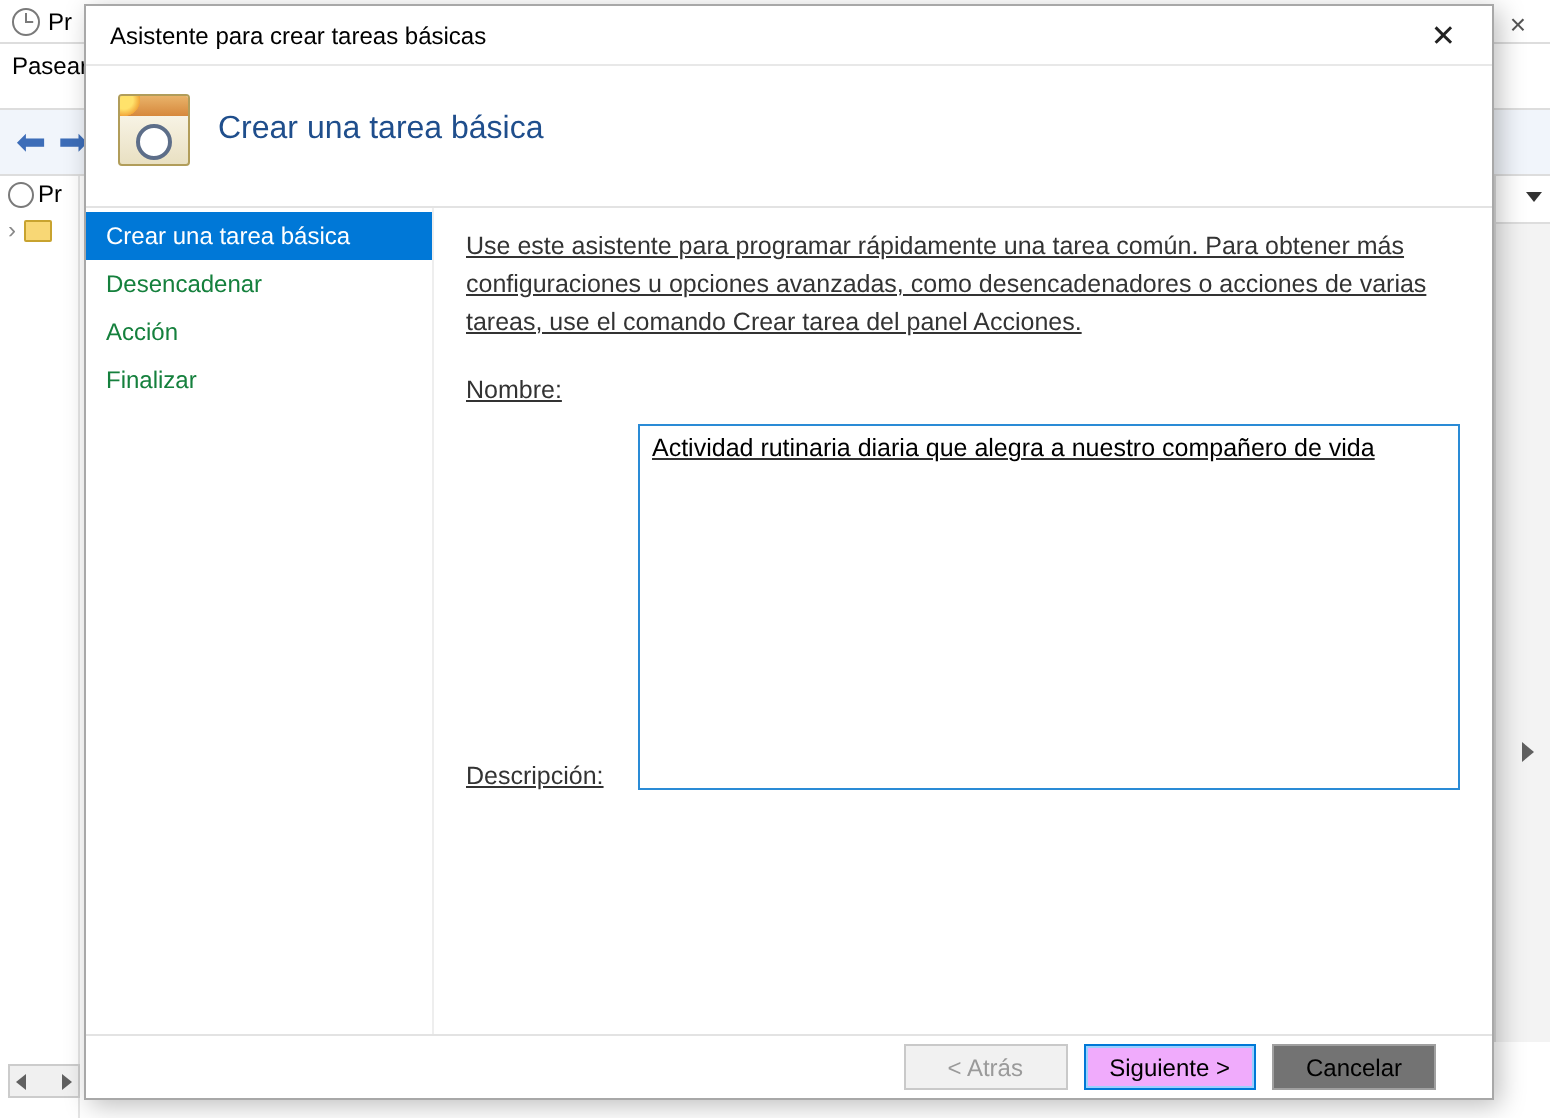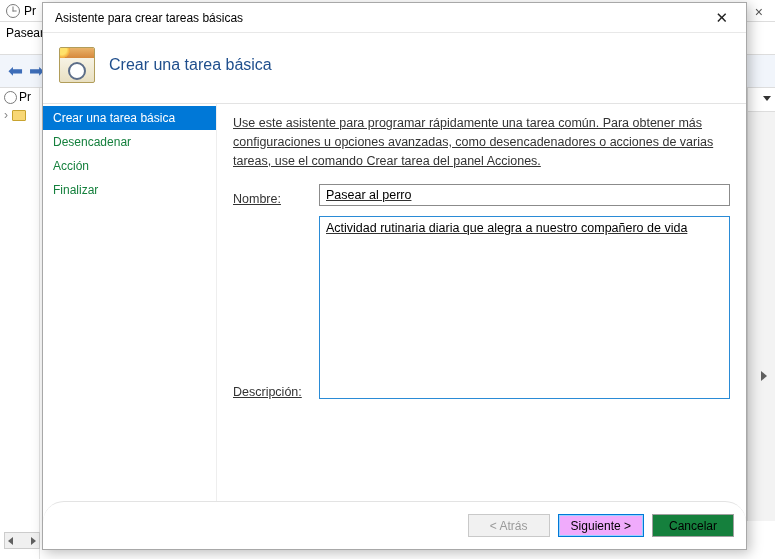--- a/index.html
+++ b/index.html
@@ -228,33 +228,32 @@
 .field-row textarea {
   flex: 1;
   height: 183px;
   border: 1px solid #2a8bd6;
   padding: 4px 6px;
   font-size: 12.5px;
   font-family: inherit;
   resize: none;
 }
 .wizard-footer {
-  height: 48px;
+  height: 32px;
   border-top: 1px solid #e3e3e3;
   display: flex;
   justify-content: flex-end;
   align-items: center;
-  padding: 0 12px;
+  padding: 0 28px;
   gap: 8px;
-  border-radius: 21px;
 }
 .btn {
   min-width: 82px;
   height: 23px;
-  background: #15803d;
+  background: #737373;
   border: 1px solid #a0a0a0;
   font-size: 12px;
   font-family: inherit;
   padding: 0 12px;
   cursor: pointer;
 }
 .btn.default {
   border: 1px solid #0078d7;
   box-shadow: inset 0 0 0 1px #9bd0ff;
   background: #f0abfc;
@@ -314,21 +313,20 @@
     <div class="side-steps">
       <div class="step active">Crear una tarea básica</div>
       <div class="step">Desencadenar</div>
       <div class="step">Acción</div>
       <div class="step">Finalizar</div>
     </div>
     <div class="content">
       <div class="intro">Use este asistente para programar rápidamente una tarea común. Para obtener más configuraciones u opciones avanzadas, como desencadenadores o acciones de varias tareas, use el comando Crear tarea del panel Acciones.</div>
       <div class="field-row">
         <label>Nombre:</label>
-        <input type="text" value="Pasear al perro" style="">
       </div>
       <div class="field-row">
         <label>Descripción:</label>
         <textarea style="">Actividad rutinaria diaria que alegra a nuestro compañero de vida</textarea>
       </div>
     </div>
   </div>
   <div class="wizard-footer">
     <button class="btn" disabled="">&lt; Atrás</button>
     <button class="btn default">Siguiente &gt;</button>

